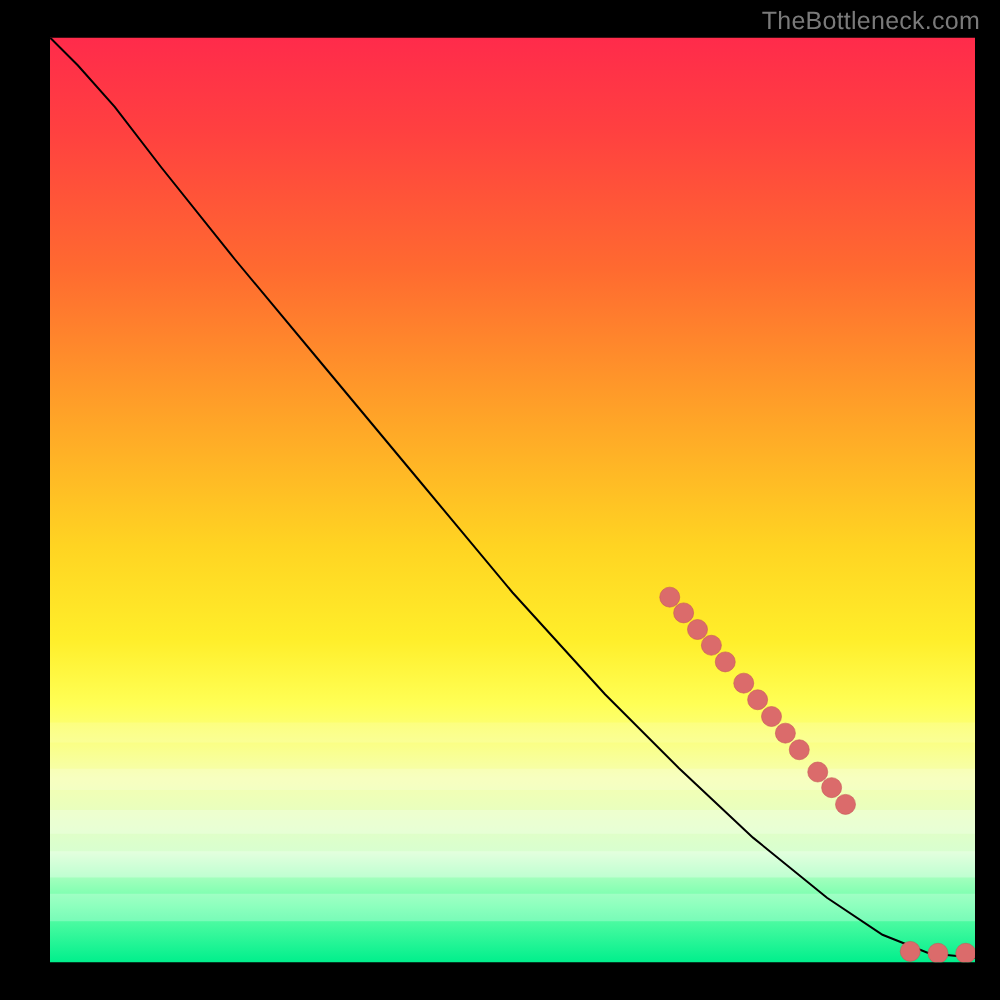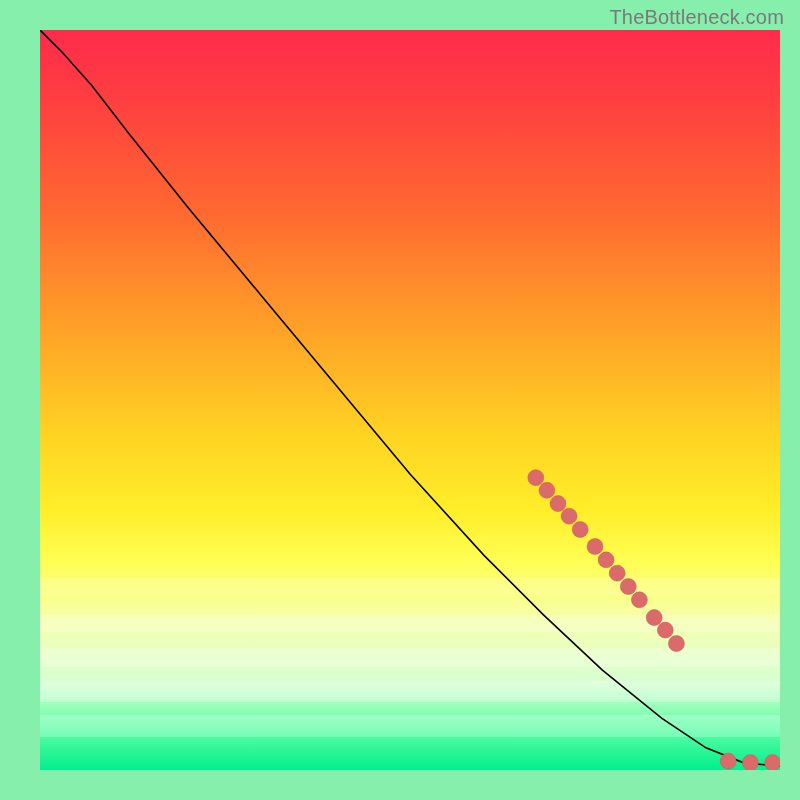--- a/index.html
+++ b/index.html
@@ -10,21 +10,21 @@
     font-family: Arial, Helvetica, sans-serif;
     overflow: hidden;
     position: relative;
   }
   .frame {
     position: absolute;
     left: 0;
     top: 0;
     width: 800px;
     height: 800px;
-    background: #86efac;
+    background: #000000;
   }
   .watermark {
     position: absolute;
     top: 6px;
     right: 16px;
     color: #7a7a7a;
     font-size: 20px;
     font-weight: 400;
     letter-spacing: 0.2px;
     z-index: 3;

